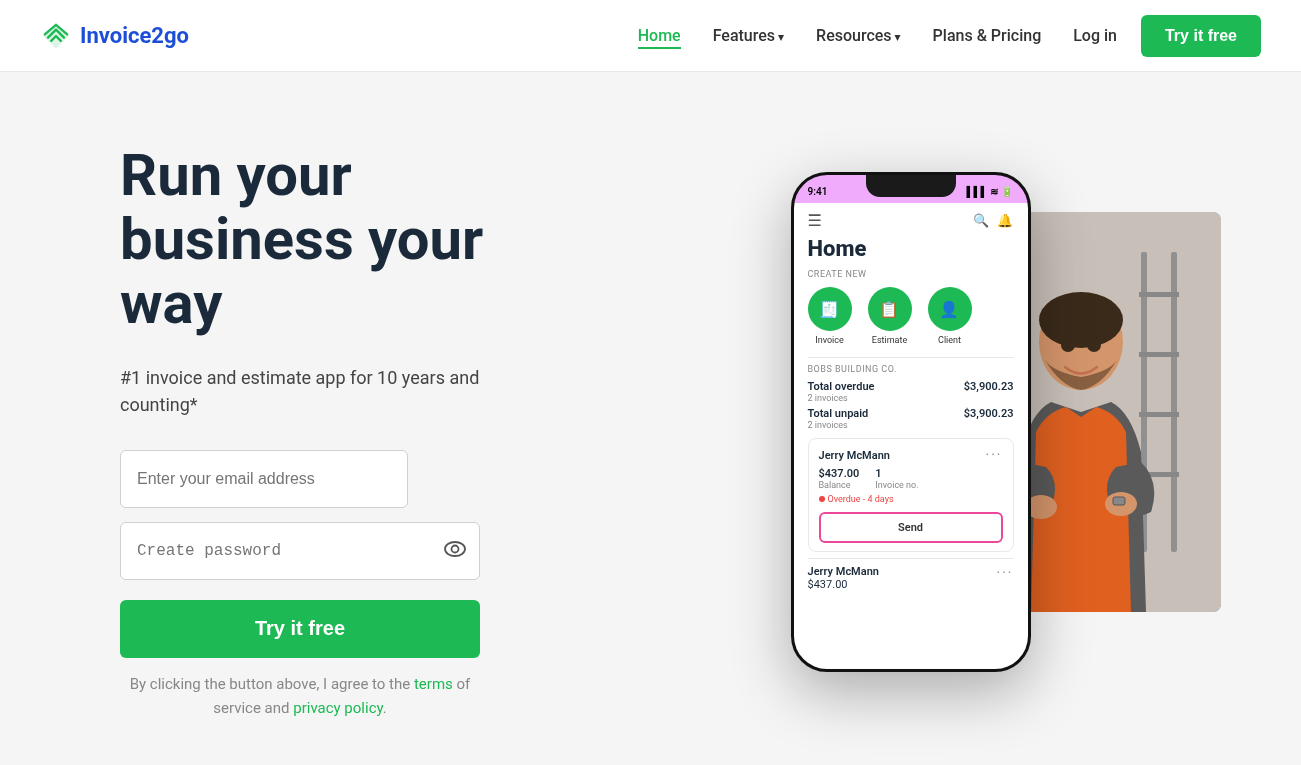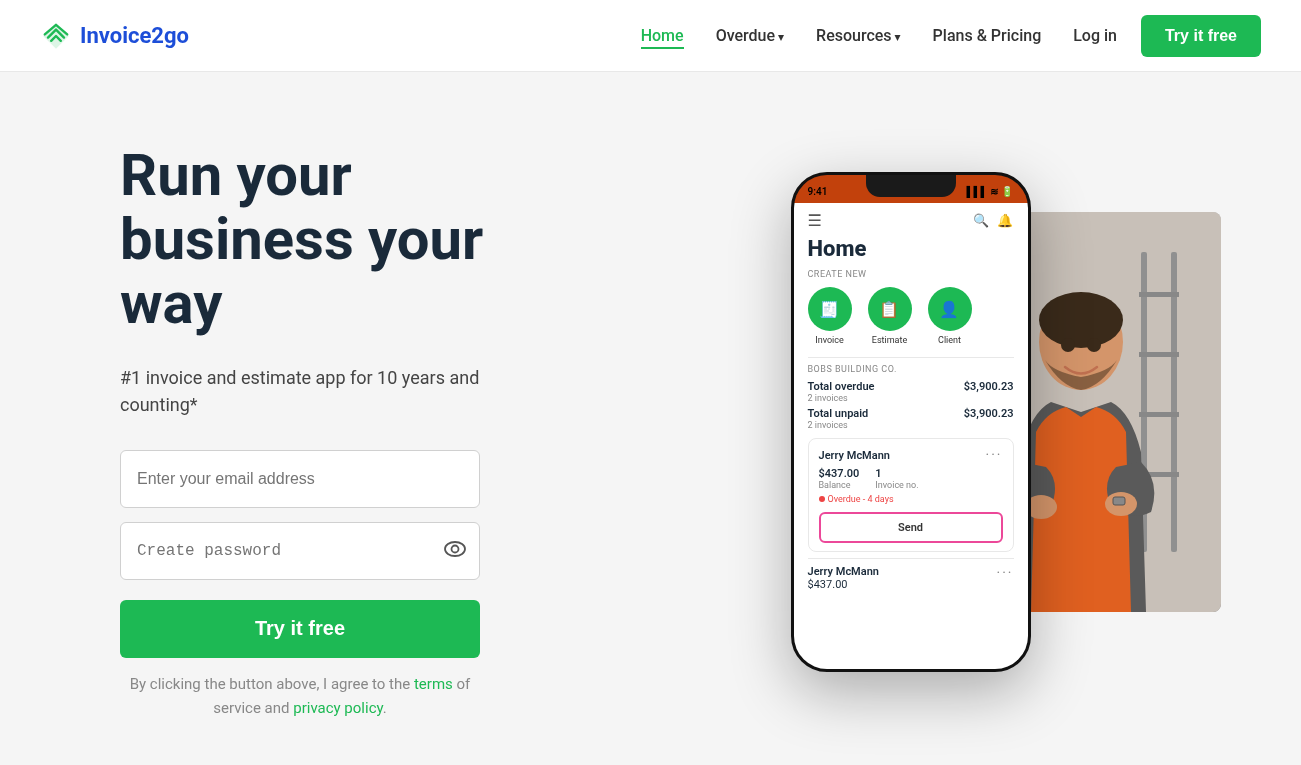--- a/index.html
+++ b/index.html
@@ -95,21 +95,21 @@
     .hero-subtitle {
       font-size: 18px;
       color: #444;
       margin-bottom: 32px;
       line-height: 1.5;
     }
     .form-group {
       margin-bottom: 14px;
     }
     .form-input {
-      width: 360px;
+      width: 288px;
       height: 58px;
       border: 1.5px solid #d0d0d0;
       border-radius: 6px;
       padding: 0 16px;
       font-size: 16px;
       background: #fff;
       color: #aaa;
       outline: none;
     }
     .password-wrap {
@@ -179,21 +179,21 @@
       height: 22px;
       background: #1a1a1a;
       border-radius: 0 0 14px 14px;
       position: absolute;
       top: 0;
       left: 50%;
       transform: translateX(-50%);
       z-index: 10;
     }
     .phone-status-bar {
-      background: #c2410c;
+      background: #f0abfc;
       height: 28px;
       display: flex;
       align-items: center;
       justify-content: space-between;
       padding: 4px 14px 0;
       font-size: 10px;
       font-weight: 600;
       color: #000;
     }
     .phone-screen {
@@ -409,21 +409,21 @@
     <svg class="nav-logo-icon" viewBox="0 0 40 40" fill="none">
       <polygon points="4,20 20,4 36,20 20,36" fill="#1db954" opacity="0.15"></polygon>
       <path d="M6 18 L20 6 L34 18" stroke="#1db954" stroke-width="3" fill="none" stroke-linecap="round" stroke-linejoin="round"></path>
       <path d="M10 22 L20 12 L30 22" stroke="#1db954" stroke-width="3" fill="none" stroke-linecap="round" stroke-linejoin="round"></path>
       <path d="M14 26 L20 20 L26 26" stroke="#1db954" stroke-width="3" fill="none" stroke-linecap="round" stroke-linejoin="round"></path>
     </svg>
     <span class="nav-logo-text">Invoice2go</span>
   </a>
   <ul class="nav-links">
     <li><a href="#" class="active">Home</a></li>
-    <li><a href="#" class="with-arrow">Overdue</a></li>
+    <li><a href="#" class="with-arrow">Features</a></li>
     <li><a href="#" class="with-arrow">Resources</a></li>
     <li><a href="#">Plans &amp; Pricing</a></li>
   </ul>
   <a href="#" class="nav-login">Log in</a>
   <button class="nav-cta">Try it free</button>
 </nav>
 
 <section class="hero">
   <div class="hero-left">
     <h1 class="hero-title">Run your business your way</h1>

